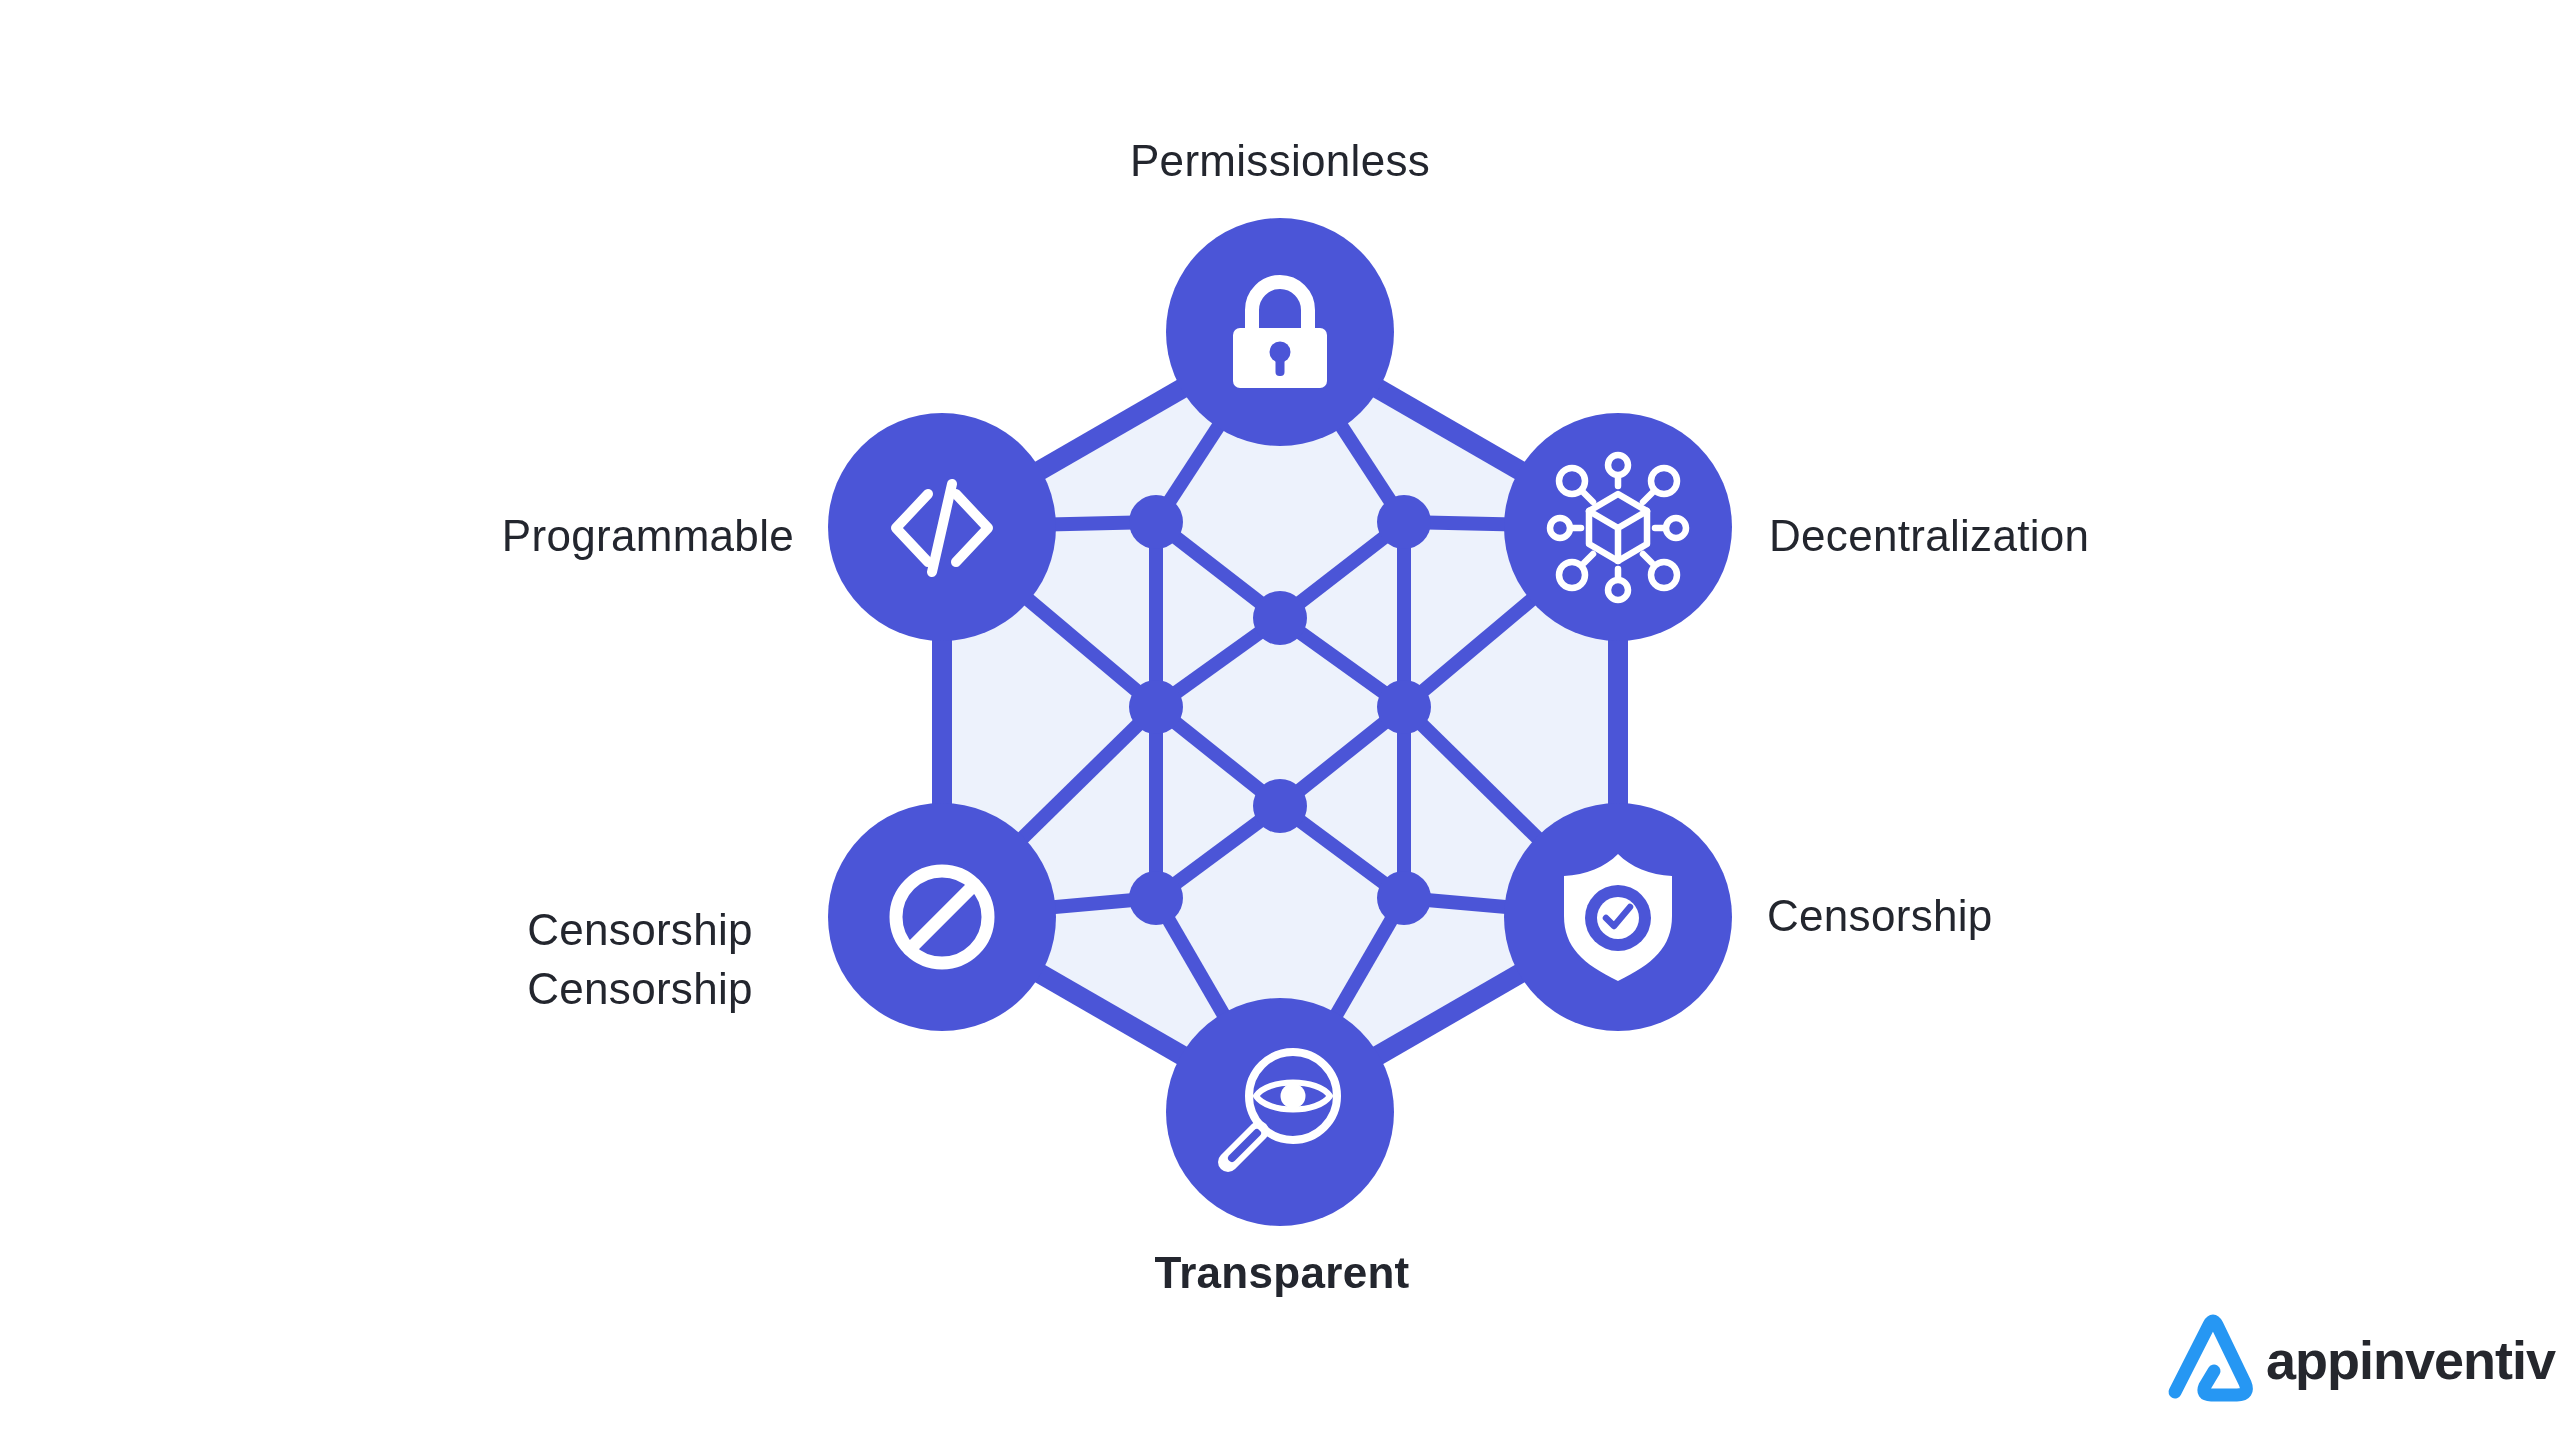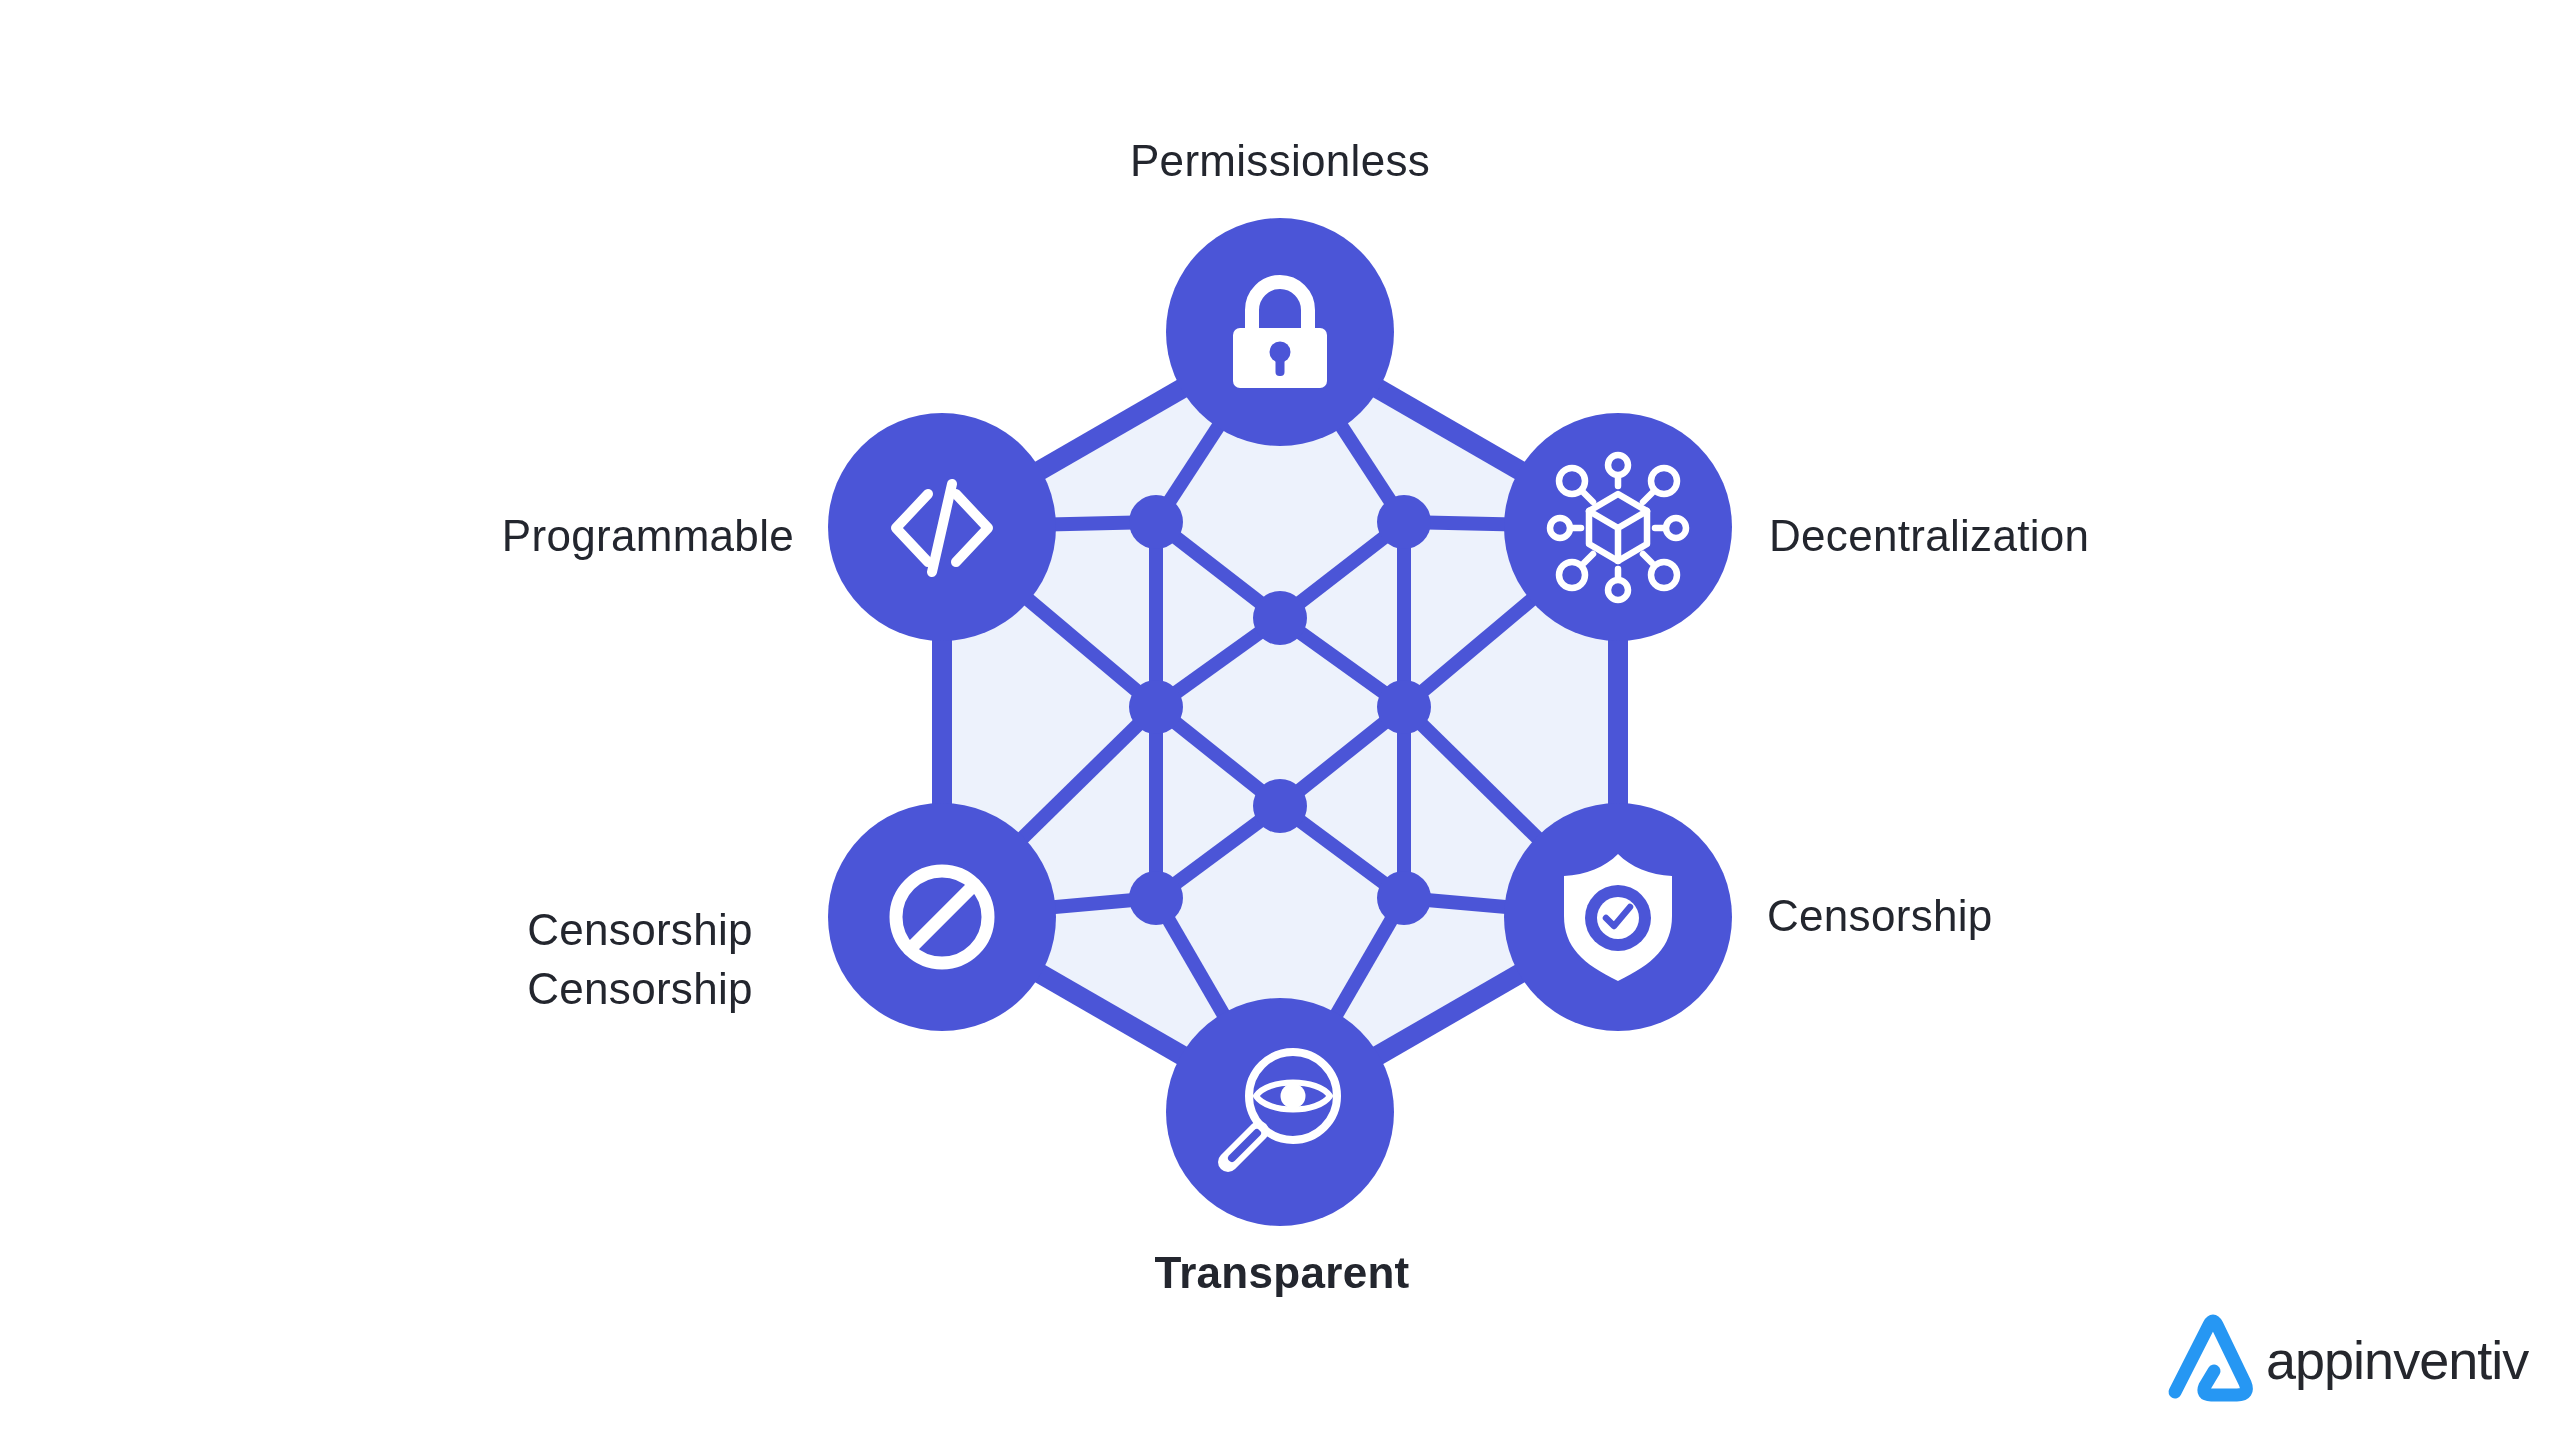--- a/index.html
+++ b/index.html
@@ -33,21 +33,21 @@
   .lbl-programmable{left:794px;top:536px;transform:translate(-100%,-50%);text-align:right;}
   .lbl-decentralization{left:1769px;top:536px;transform:translate(0,-50%);}
   .lbl-censorship{left:640px;top:915px;transform:translate(-50%,-50%);text-align:left;line-height:59px;margin-top:44px;}
   .lbl-trustless{left:1767px;top:916px;transform:translate(0,-50%);}
   .lbl-transparent{left:1282px;top:1273px;transform:translate(-50%,-50%);font-weight:bold;}
 
   .logo{position:absolute;left:2166px;top:1306px;display:flex;align-items:center;height:104px;}
   .logo-mark{width:92px;height:96px;display:block;}
   .logo-mark path{stroke:var(--logo-blue);stroke-width:13;fill:none;
                   stroke-linecap:round;stroke-linejoin:round;}
-  .logo-text{font-size:54px;font-weight:400;letter-spacing:-1px;color:var(--logo-text);
+  .logo-text{font-size:54px;font-weight:700;letter-spacing:-1px;color:var(--logo-text);
              margin-left:8px;transform:translateY(2px);}
 </style>
 </head>
 <body>
 
 <div class="stage">
 
   <svg class="diagram-svg" viewBox="0 0 2560 1440">
 
     <polygon class="inner-hex" points="1280,332 1618,527 1618,917 1280,1112 942,917 942,527"></polygon>

